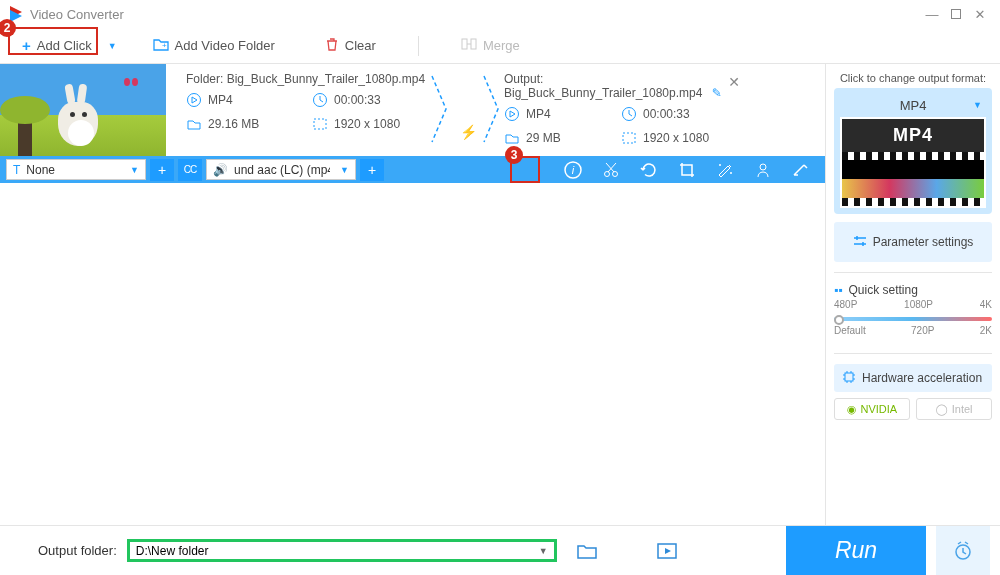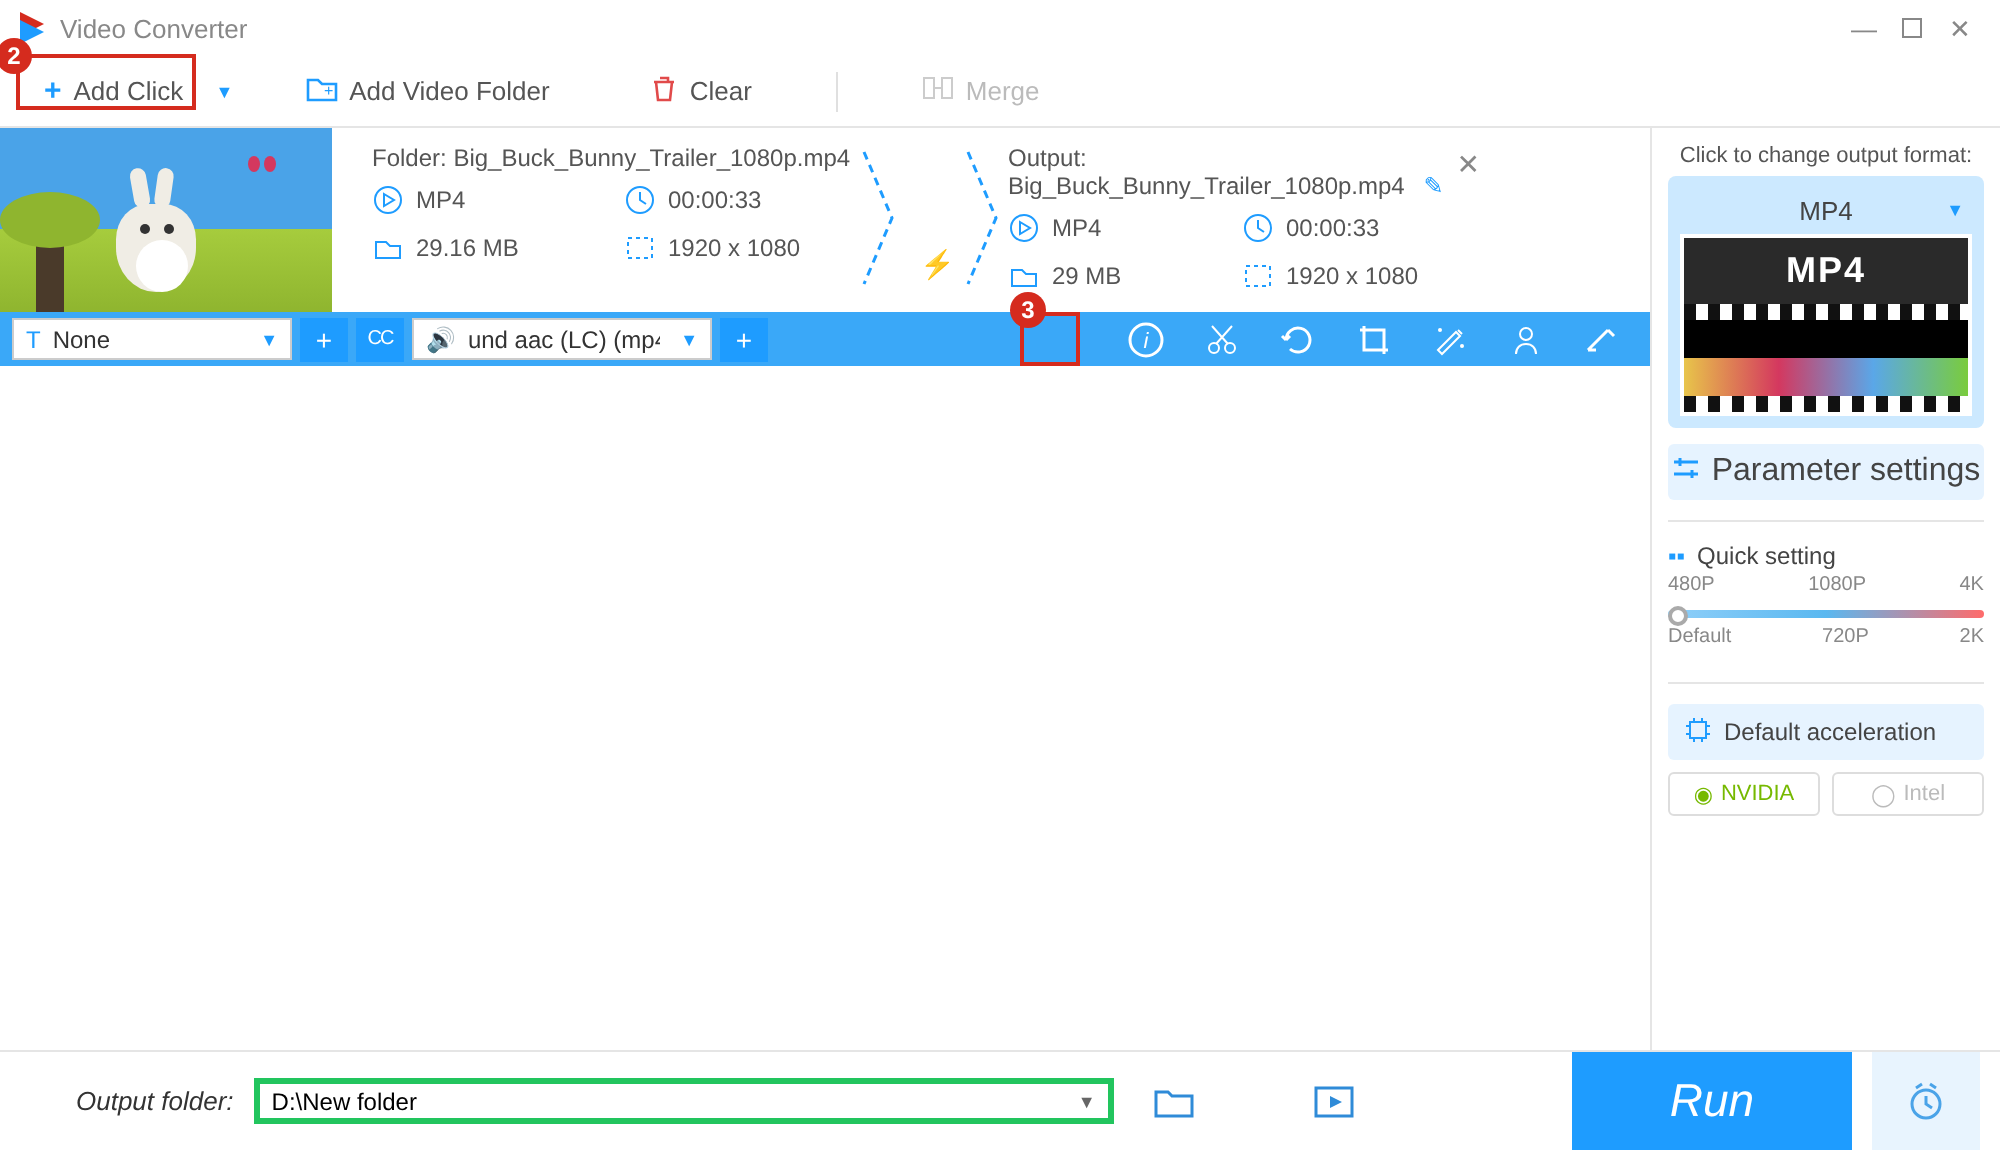--- a/index.html
+++ b/index.html
@@ -61,37 +61,37 @@
 .side-head { text-align: center; font-size: 11px; color: #555; margin-bottom: 4px; }
 .fmt-box { background: #cce9ff; border-radius: 4px; padding: 6px; }
 .fmt-top { text-align: center; font-size: 13px; color: #444; padding: 4px 0; position: relative; }
 .fmt-top .tri { position: absolute; right: 4px; top: 6px; color: #1e9cff; font-size: 9px; }
 .fmt-img { width: 100%; background: #000; position: relative; overflow: hidden; border: 2px solid #fff; }
 .fmt-img .bg-bottom { position:absolute; inset:50% 0 0 0; background: linear-gradient(90deg, #e8c54a, #d4385f, #5aa7e8, #7acc3d); }
 .fmt-label { background: #2a2a2a; color: #fff; text-align: center; padding: 6px 0; font-size: 18px; font-weight: bold; letter-spacing: 1px; }
 .fmt-strip { height: 54px; position: relative; overflow: hidden; }
 .fmt-strip::before, .fmt-strip::after { content:""; position:absolute; left:0; right:0; height:8px; background: repeating-linear-gradient(90deg, #111 0 6px, #fff 6px 12px); }
 .fmt-strip::before { top:0; } .fmt-strip::after { bottom:0; }
-.param-btn { margin-top: 8px; height: 28px; background: #e6f3ff; display: flex; align-items: center; justify-content: center; gap: 6px; font-size: 16px; color: #444; cursor: pointer; border-radius: 3px; }
+.param-btn { margin-top: 8px; height: 40px; background: #e6f3ff; display: flex; align-items: center; justify-content: center; gap: 6px; font-size: 12px; color: #444; cursor: pointer; border-radius: 3px; }
 .side-sep { height: 1px; background: #e5e5e5; margin: 10px 0; }
 .quick-head { display: flex; align-items: center; gap: 6px; font-size: 12px; color: #444; }
 .quick-scale { position: relative; height: 40px; margin-top: 6px; }
 .quick-scale .track { position: absolute; top: 14px; left: 0; right: 0; height: 4px; background: linear-gradient(90deg, #8fcff9, #5ab8f0, #ff6b6b); border-radius: 2px; }
 .quick-scale .top-lbl, .quick-scale .bot-lbl { position: absolute; width: 100%; display: flex; justify-content: space-between; font-size: 10px; color: #888; }
 .quick-scale .top-lbl { top: -4px; } .quick-scale .bot-lbl { top: 22px; }
 .quick-scale .handle { position: absolute; top: 12px; left: 0; width: 10px; height: 10px; border-radius: 50%; background: #fff; border: 2px solid #aaa; }
 .hw-btn { height: 28px; background: #e6f3ff; display: flex; align-items: center; gap: 6px; font-size: 12px; color: #444; cursor: pointer; border-radius: 3px; padding: 0 8px; }
 .vendor-row { display: flex; gap: 6px; margin-top: 6px; }
 .vendor { flex: 1; height: 22px; display: flex; align-items: center; justify-content: center; font-size: 11px; border: 1px solid #ddd; border-radius: 3px; gap: 4px; }
 .vendor.nv { color: #76b900; }
 .vendor.intel { color: #bbb; }
 
 
 .footer { height: 50px; border-top: 1px solid #e5e5e5; display: flex; align-items: center; padding: 0 10px 0 38px; gap: 10px; }
-.out-label { font-size: 13px; color: #333; font-style: italic; }
+.out-label { font-size: 13px; color: #333; }
 .out-input { width: 430px; height: 23px; border: 3px solid #22c55e; padding: 0 6px; font-size: 12px; display: flex; align-items: center; justify-content: space-between; }
 .out-input .tri { color: #666; font-size: 9px; }
 .folder-ic, .playlist-ic { width: 20px; height: 20px; display: flex; align-items: center; justify-content: center; color: #2f8bd8; cursor: pointer; margin-left: 10px; }
 .run-btn { margin-left: auto; width: 140px; height: 50px; background: #1e9cff; color: #fff; font-size: 23px; font-style: italic; font-weight: 500; display: flex; align-items: center; justify-content: center; cursor: pointer; }
 .sched-btn { width: 54px; height: 50px; background: #e8f4fe; display: flex; align-items: center; justify-content: center; cursor: pointer; color: #4aa3e8; }
 
 
 .tree { position: absolute; left: 18px; bottom: 0; width: 14px; height: 52px; background: #4a3a2a; }
 .tree::before { content:""; position:absolute; top:-8px; left:-18px; width:50px; height:28px; background:#8fb52f; border-radius:50%; }
 .bunny { position: absolute; left: 58px; bottom: 10px; }
@@ -377,21 +377,21 @@
         </div>
     </div>
     <div class="side-sep"></div>
     <div class="hw-btn">
       <span style="color:#1e9cff">
         <svg width="14" height="14" viewBox="0 0 14 14">
             <rect x="3" y="3" width="8" height="8" fill="none" stroke="#1e9cff"></rect>
             <path d="M1 5h2M1 9h2M13 5h-2M13 9h-2M5 1v2M9 1v2M5 13v-2M9 13v-2" stroke="#1e9cff"></path>
           </svg>
       </span>
-      <span>Default acceleration</span>
+      <span>Hardware acceleration</span>
     </div>
     <div class="vendor-row">
       <div class="vendor nv">
           <span>◉</span>
           <span>NVIDIA</span>
         </div>
       <div class="vendor intel">
           <span>◯</span>
           <span>Intel</span>
         </div>

